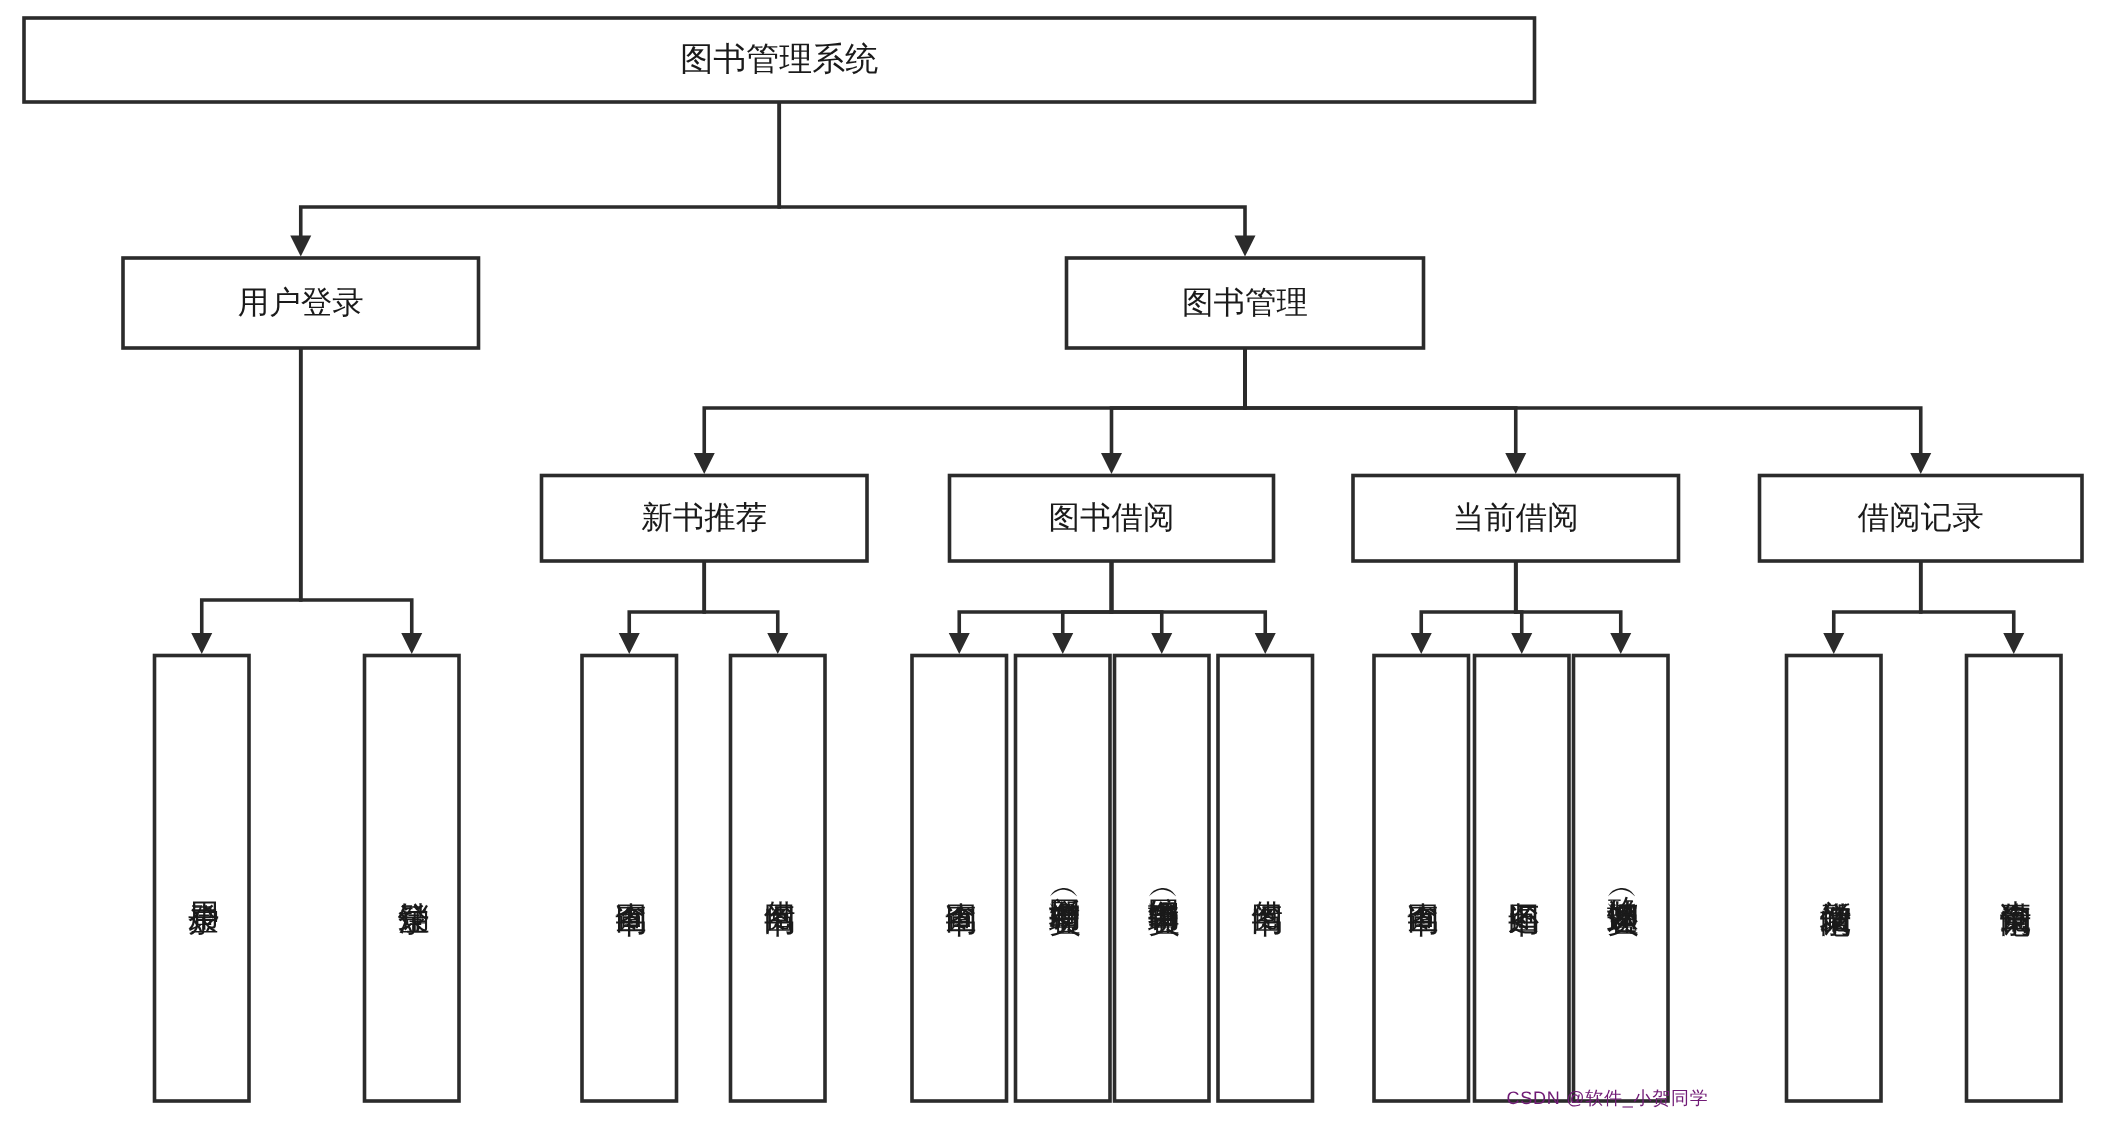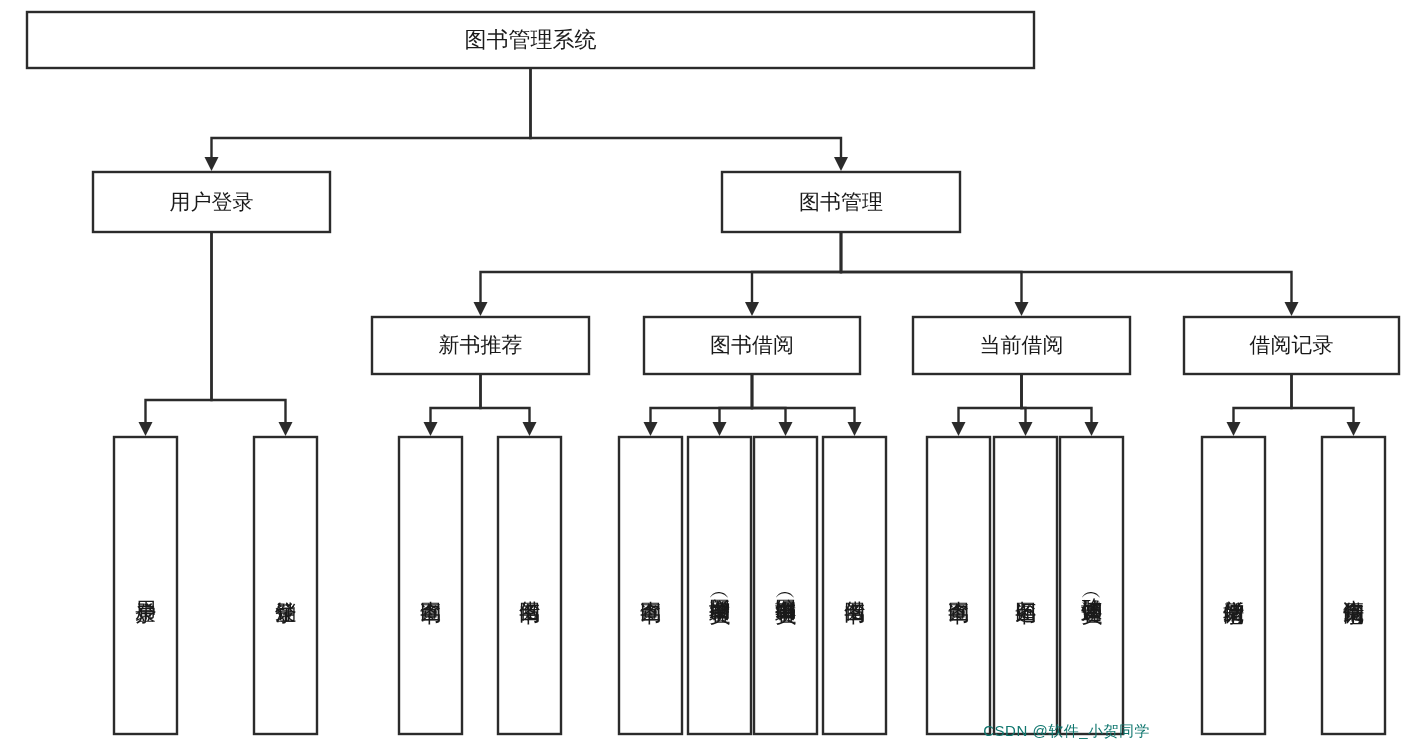--- a/index.html
+++ b/index.html
@@ -9,21 +9,21 @@
   }
   body {
     width: 1405px;
     height: 747px;
     font-family: "Liberation Sans", "DejaVu Sans", sans-serif;
     overflow: hidden;
     position: relative;
   }
   #diagram-root {
     position: absolute;
-    left: 12px;
+    left: 1px;
     top: 0;
     width: 1146px;
     height: 747px;
   }
   svg.diagram-canvas {
     display: block;
     width: 1405px;
     height: 747px;
   }
   .node-box {
@@ -65,22 +65,22 @@
     text-orientation: upright;
     letter-spacing: 1px;
     white-space: nowrap;
     pointer-events: none;
   }
   .watermark {
     position: absolute;
     right: 8px;
     bottom: 6px;
     font-family: "Liberation Sans", "DejaVu Sans", sans-serif;
-    font-size: 15px;
-    color: #0f766e;
+    font-size: 12px;
+    color: #701a75;
     letter-spacing: 0.5px;
     user-select: none;
     margin-top: 24px;
   }
 </style>
 </head>
 <body>
 
 <div id="diagram-root">
   <svg class="diagram-canvas" viewBox="0 0 1405 747">

